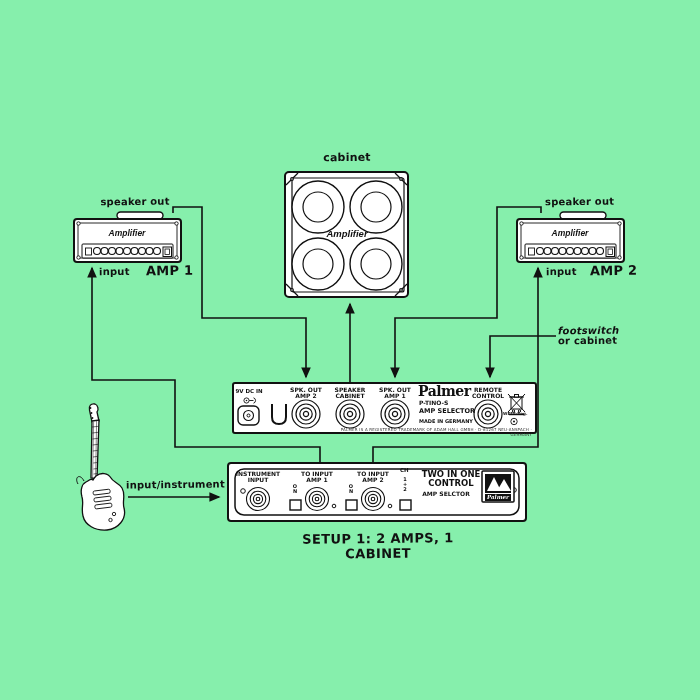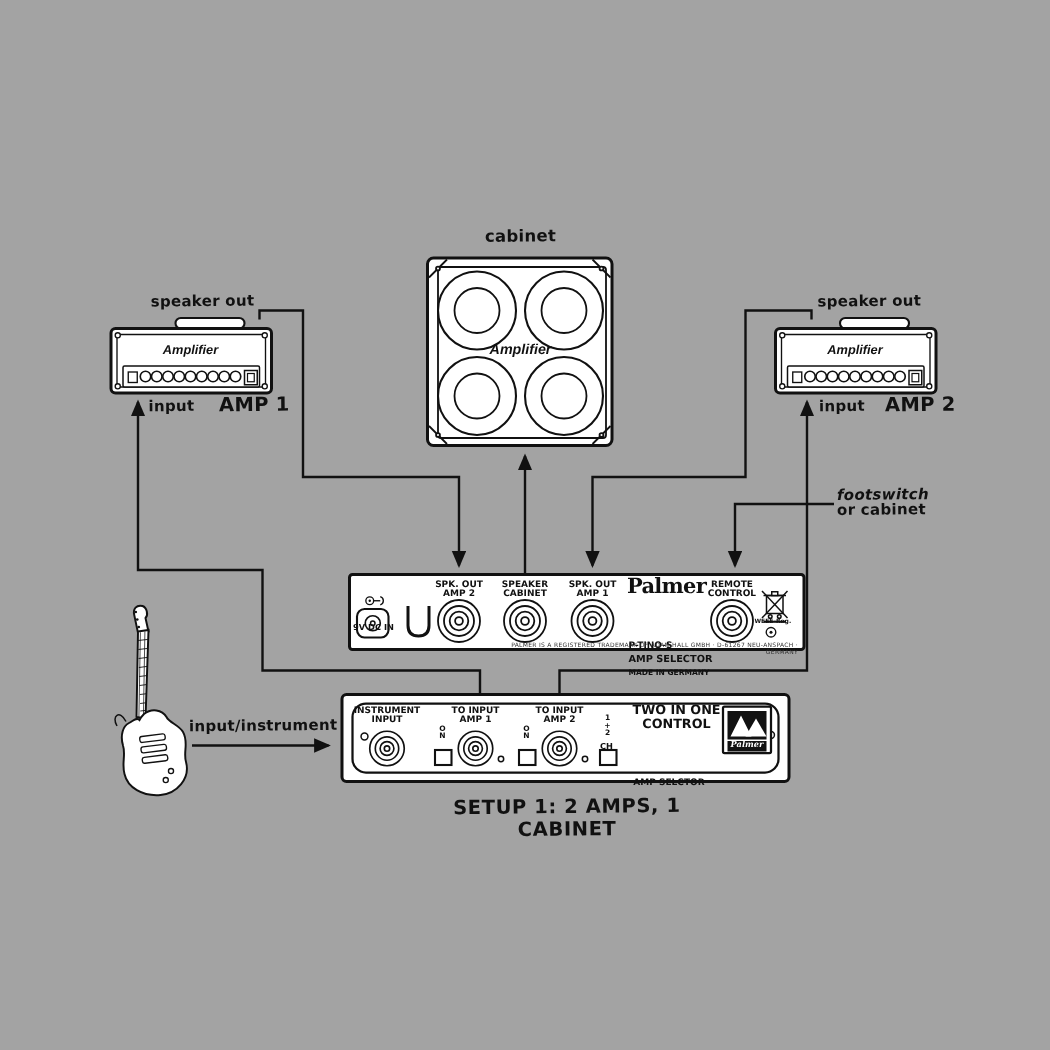--- a/index.html
+++ b/index.html
@@ -1,30 +1,30 @@
 <!DOCTYPE html>
 <html><head>
 <meta charset="utf-8">
 <style>
   html,body{margin:0;padding:0;background:#fff;}
-  .canvas{position:relative;width:700px;height:700px;background:#a3a3a3;overflow:hidden;
+  .canvas{position:relative;width:700px;height:700px;background:#86efac;overflow:hidden;
           font-family:"DejaVu Sans",sans-serif;color:#111;}
   .abs{position:absolute;}
   svg.layer{position:absolute;left:0;top:0;}
   
   .hw{font-weight:bold;letter-spacing:.2px;transform:rotate(-.6deg);}
   .hw-lg{font-size:13px;}
   .hw-md{font-size:11px;}
   .hw-sm{font-size:10px;line-height:9.5px;}
   
   .jlbl{font-size:6px;font-weight:bold;line-height:6px;text-align:center;width:44px;}
   .jlbl span{display:block;}
   .flbl{font-size:6px;font-weight:bold;line-height:6px;text-align:center;width:50px;}
   .flbl span{display:block;}
-  .tinyb{font-size:6px;font-weight:bold;line-height:6px;margin-top:28px;}
+  .tinyb{font-size:6px;font-weight:bold;line-height:6px;}
   .vert{writing-mode:vertical-rl;text-orientation:upright;font-size:5px;font-weight:bold;
         line-height:6px;letter-spacing:-1px;}
   .script{font-family:Liberation Sans, sans-serif;font-style:italic;font-weight:bold;text-align:center;}
   .brand-rear{font-family:"DejaVu Serif",serif;font-weight:bold;font-size:14px;letter-spacing:-.5px;}
   .sys{font-size:8.5px;font-weight:bold;line-height:8.5px;text-align:center;width:74px;}
   .sys span{display:block;}
   .smallprint{font-size:4px;color:#333;letter-spacing:.2px;text-align:right;width:192px;}
   .logo-bar{background:#111;color:#fff;font-family:"DejaVu Serif",serif;font-style:italic;
             font-weight:bold;font-size:5.5px;text-align:center;line-height:7px;}
   .center{text-align:center;}

